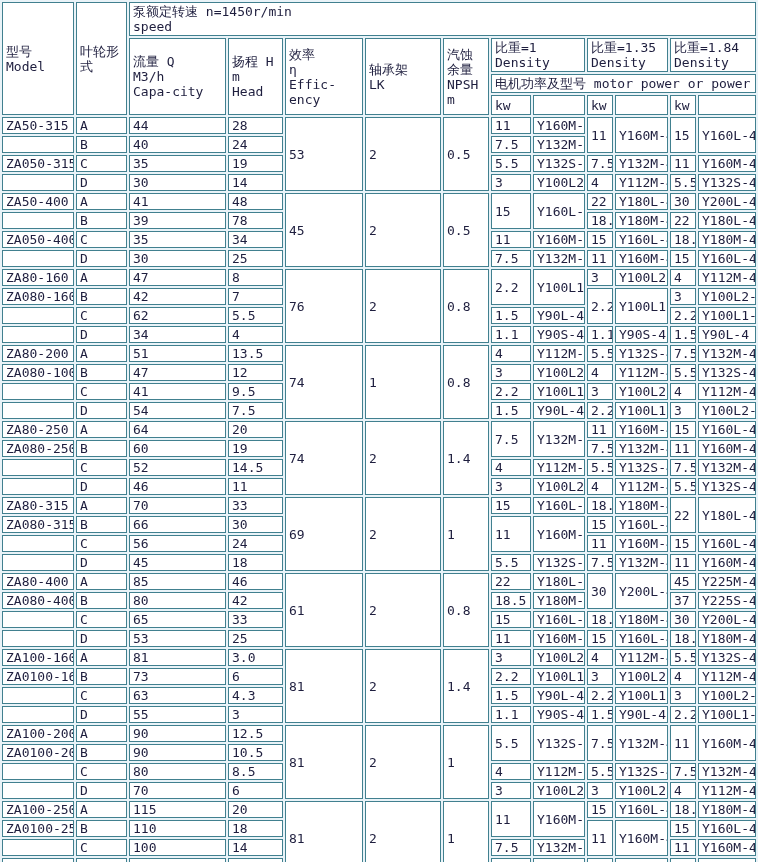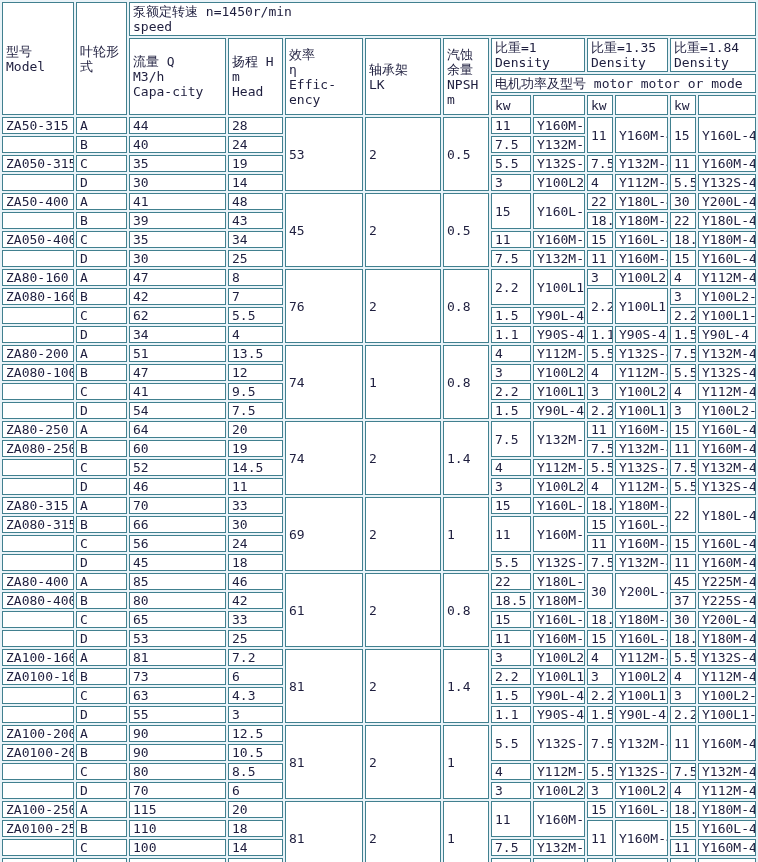--- a/index.html
+++ b/index.html
@@ -87,21 +87,21 @@
 NPSH
 m</td>
       <td colspan="2">比重=1
 Density</td>
       <td colspan="2">比重=1.35
 Density</td>
       <td colspan="2">比重=1.84
 Density</td>
     </tr>
     <tr class="h3">
-      <td colspan="6">电机功率及型号 motor motor or mode</td>
+      <td colspan="6">电机功率及型号 motor power or power</td>
     </tr>
     <tr class="h4">
       <td>kw</td>
       <td></td>
       <td>kw</td>
       <td></td>
       <td>kw</td>
       <td></td>
     </tr>
   </thead>
@@ -165,21 +165,21 @@
         <td rowspan="2">Y160L-4</td>
         <td>22</td>
         <td>Y180L-4</td>
         <td>30</td>
         <td>Y200L-4</td>
       </tr>
       <tr>
         <td></td>
         <td>B</td>
         <td>39</td>
-        <td>43</td>
+        <td>78</td>
         <td>18.5</td>
         <td>Y180M-4</td>
         <td>22</td>
         <td>Y180L-4</td>
       </tr>
       <tr>
         <td>ZA050-400</td>
         <td>C</td>
         <td>35</td>
         <td>34</td>
@@ -442,21 +442,21 @@
         <td>Y160M-4</td>
         <td>15</td>
         <td>Y160L-4</td>
         <td>18.5</td>
         <td>Y180M-4</td>
       </tr>
       <tr>
         <td>ZA100-160</td>
         <td>A</td>
         <td>81</td>
-        <td>7.2</td>
+        <td>3.0</td>
         <td rowspan="4">81</td>
         <td rowspan="4">2</td>
         <td rowspan="4">1.4</td>
         <td>3</td>
         <td>Y100L2-4</td>
         <td>4</td>
         <td>Y112M-4</td>
         <td>5.5</td>
         <td>Y132S-4</td>
       </tr>

